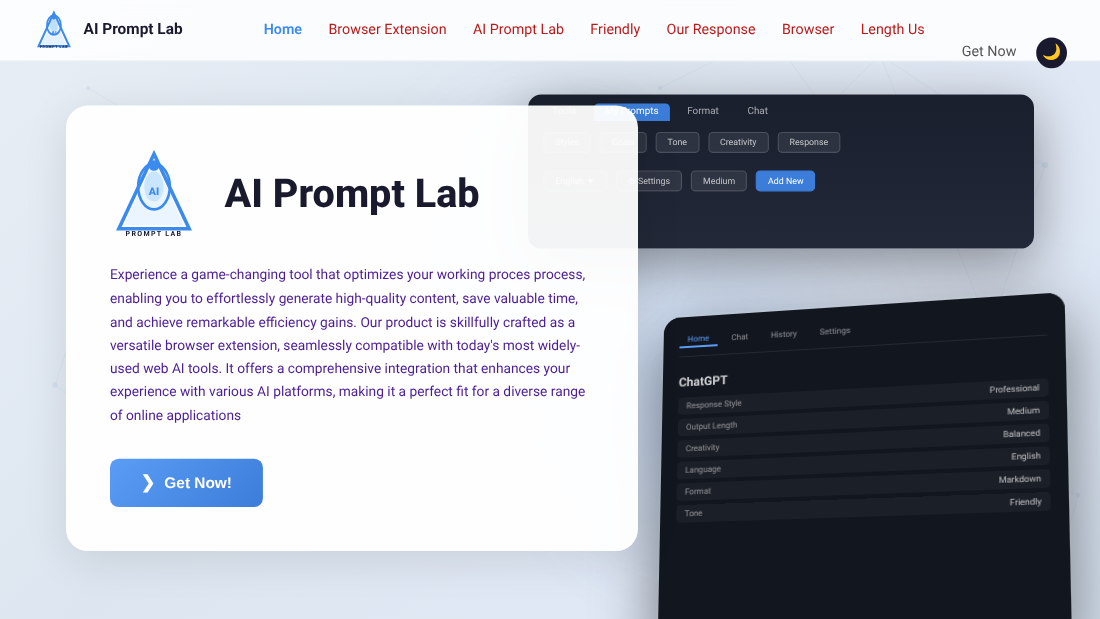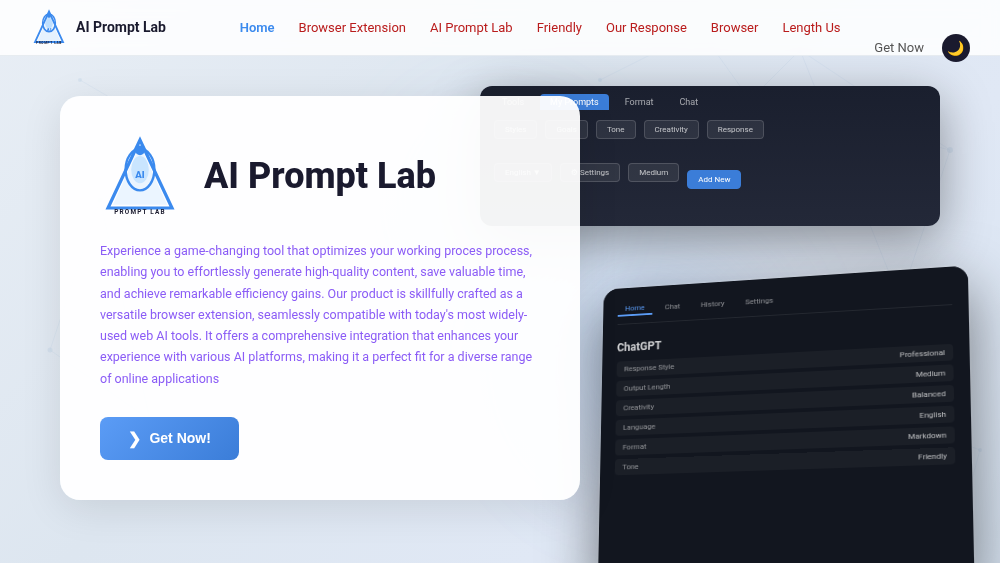--- a/index.html
+++ b/index.html
@@ -143,21 +143,21 @@
     }
 
     .hero-title {
       font-size: 36px;
       font-weight: 800;
       color: #1a1a2e;
     }
 
     .hero-description {
       font-size: 12.5px;
-      color: #8b5cf6;
+      color: #4c1d95;
       line-height: 1.7;
       margin-bottom: 28px;
     }
 
     .get-now-btn {
       background: linear-gradient(135deg, #5b9cf6, #3b7dd8);
       color: #fff;
       border: none;
       border-radius: 8px;
       padding: 12px 28px;
@@ -227,21 +227,20 @@
       background: rgba(255,255,255,0.08);
       border: 1px solid rgba(255,255,255,0.15);
       border-radius: 4px;
       padding: 4px 10px;
     }
 
     .mock-btn.primary {
       background: #3b7dd8;
       color: #fff;
       border-color: #3b7dd8;
-      margin-top: 15px;
     }
 
     .mock-row {
       display: flex;
       align-items: center;
       gap: 8px;
       padding: 6px 14px;
     }
 
     

